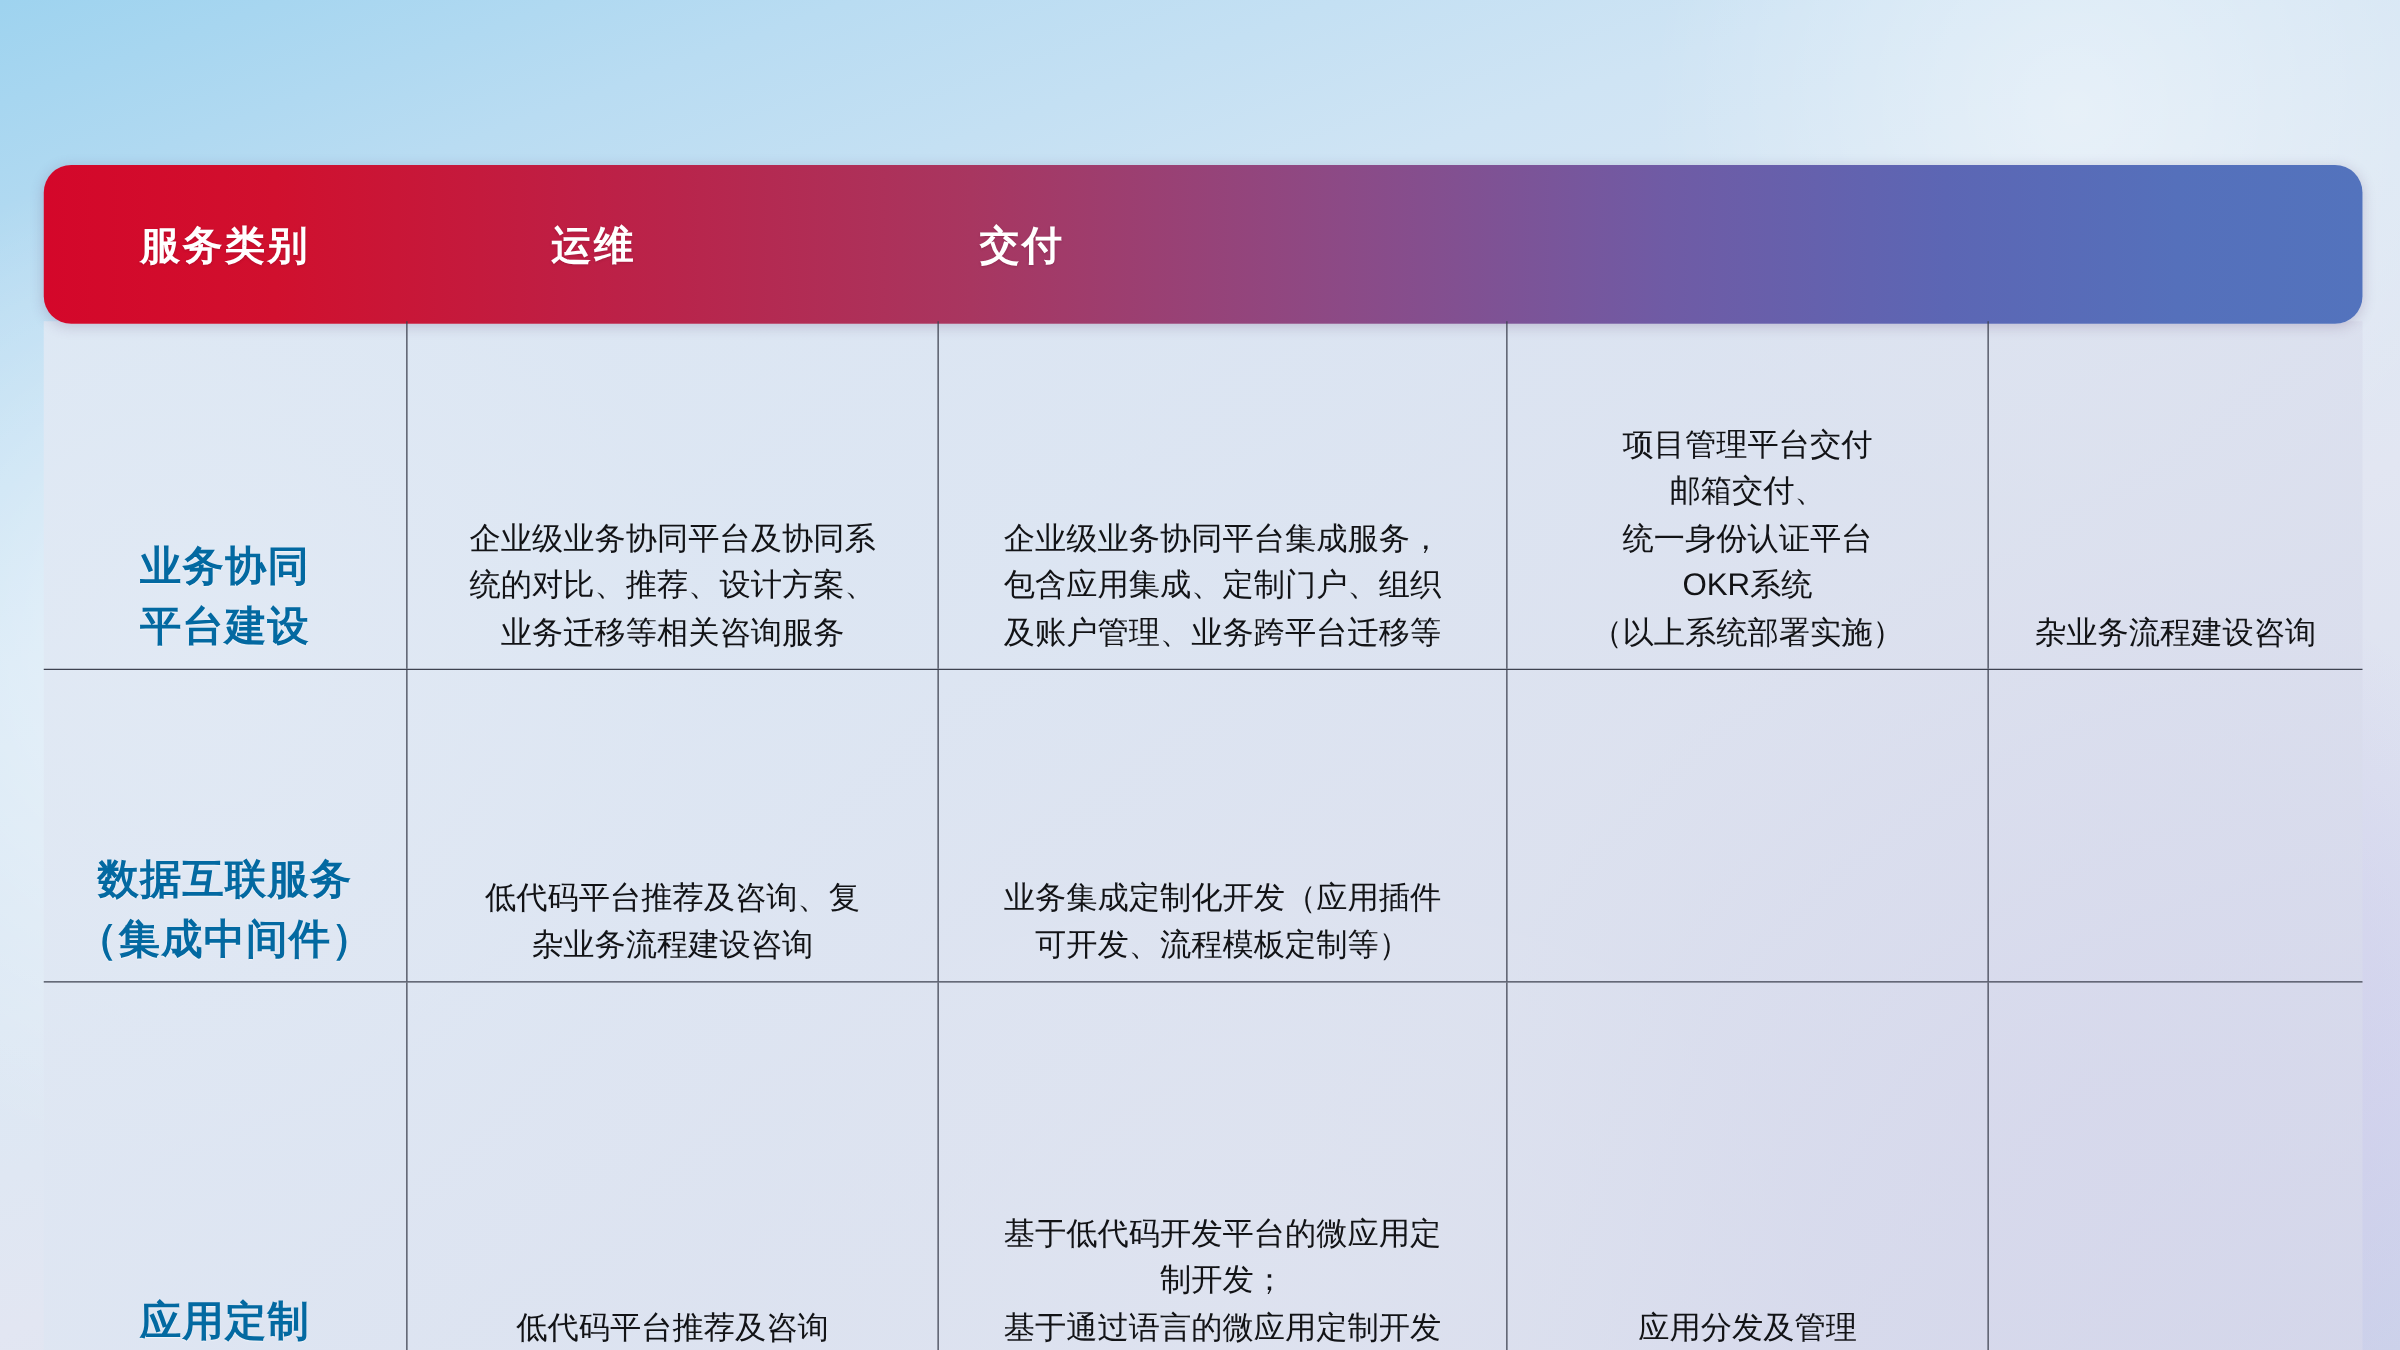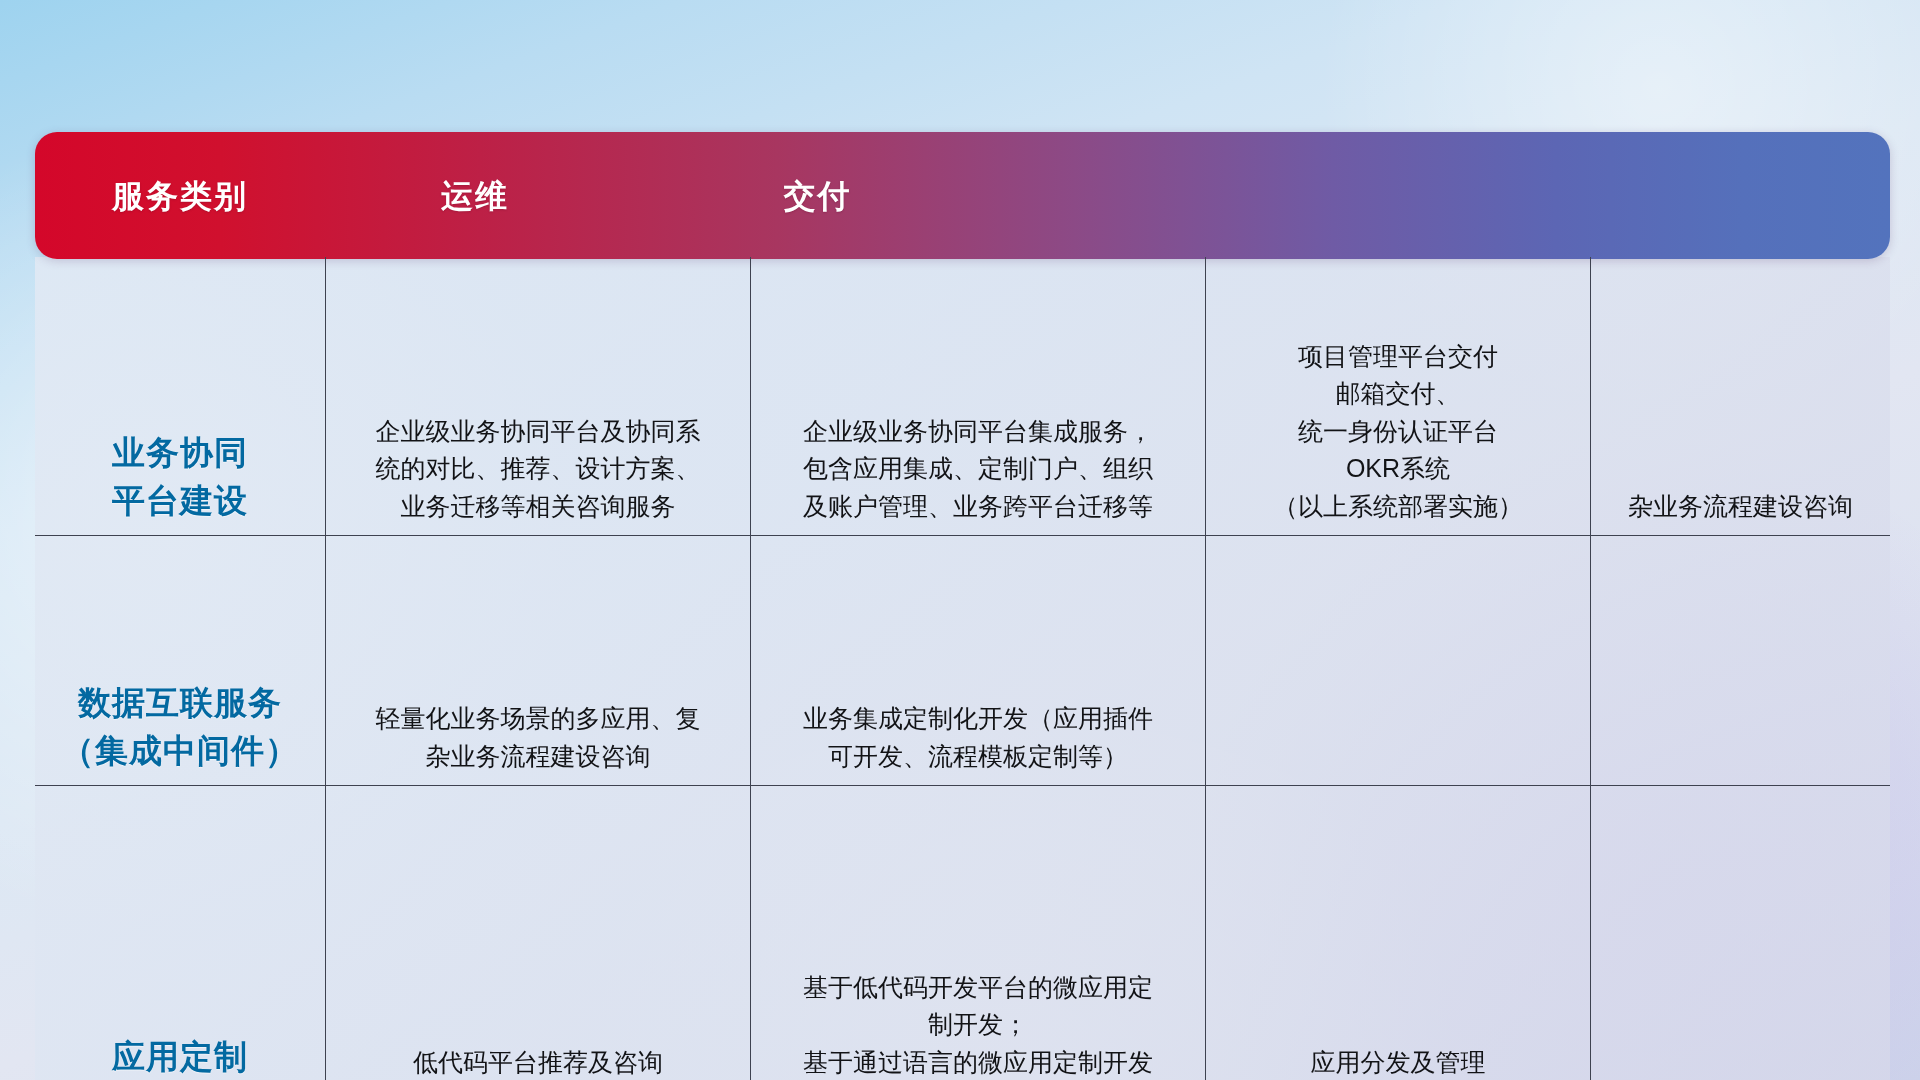--- a/index.html
+++ b/index.html
@@ -224,21 +224,21 @@
         <span class="cell-text">杂业务流程建设咨询</span>
       </div>
     </div>
 
     <div class="trow row-h2">
       <div class="tcell col-0">
         <span class="cat-label">数据互联服务
 （集成中间件）</span>
       </div>
       <div class="tcell col-1 div-left">
-        <span class="cell-text">轻量化业务场景的多应用、复
+        <span class="cell-text">低代码平台推荐及咨询、复
 杂业务流程建设咨询</span>
       </div>
       <div class="tcell col-2 div-left">
         <span class="cell-text">业务集成定制化开发（应用插件
 可开发、流程模板定制等）</span>
       </div>
       <div class="tcell col-3 div-left">
         <span class="cell-text"></span>
       </div>
       <div class="tcell col-4 div-left">

